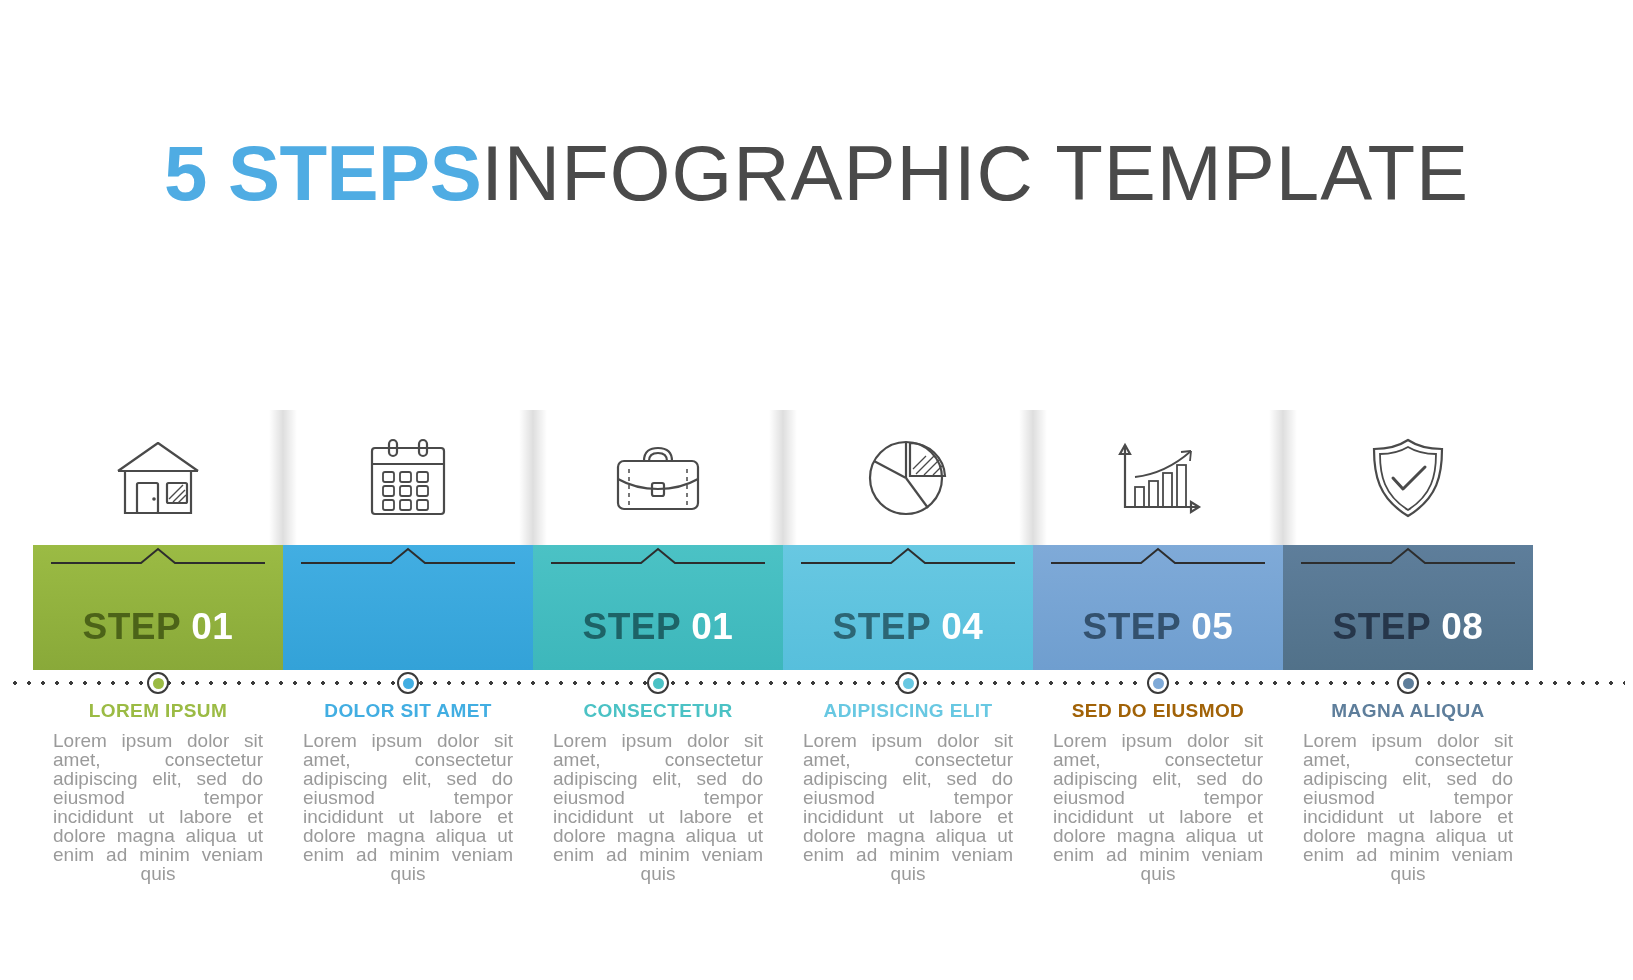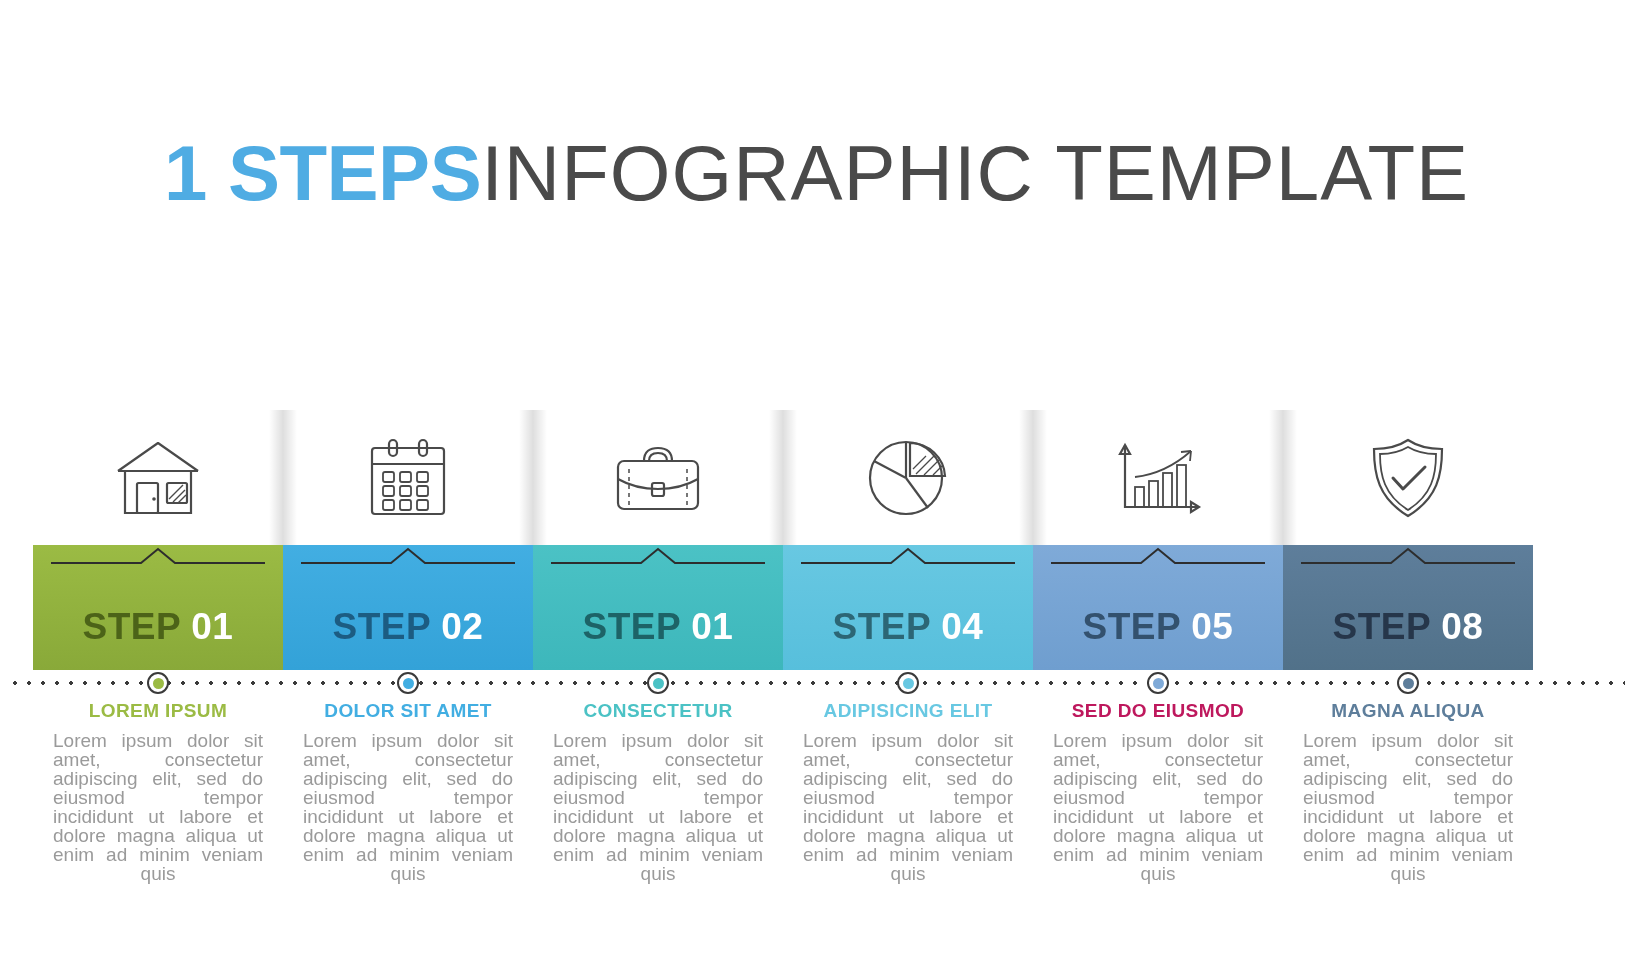--- a/index.html
+++ b/index.html
@@ -100,21 +100,21 @@
     text-align:justify; text-align-last:center;
     padding:0 10px;
   }
 </style>
 </head>
 <body>
 
 <div id="stage">
 
   <div class="title-wrap">
-    <span class="title-accent" style="color: rgb(79, 172, 227);">1 STEPS</span><span class="title-main" style="color: rgb(74, 74, 74);">INFOGRAPHIC TEMPLATE</span>
+    <span class="title-accent" style="color: rgb(79, 172, 227);">5 STEPS</span><span class="title-main" style="color: rgb(74, 74, 74);">INFOGRAPHIC TEMPLATE</span>
   </div>
 
   <div class="cols">
 
     <div class="col">
       <div class="icon-card sh-right">
         <svg width="86" height="78" viewBox="0 0 86 78" fill="none" stroke="#4A4A4A" stroke-width="2.2">
           <path d="M3 32 L43 4 L83 32" stroke-linejoin="round"></path>
           <path d="M10 32 L10 74 L76 74 L76 32"></path>
           <path d="M3 32 L83 32"></path>
@@ -147,21 +147,20 @@
           <rect x="50" y="48" width="11" height="10" rx="2" stroke-width="1.8"></rect>
           <rect x="16" y="62" width="11" height="10" rx="2" stroke-width="1.8"></rect>
           <rect x="33" y="62" width="11" height="10" rx="2" stroke-width="1.8"></rect>
           <rect x="50" y="62" width="11" height="10" rx="2" stroke-width="1.8"></rect>
         </svg>
       </div>
       <div class="bar" style="background: linear-gradient(rgb(66, 174, 226), rgb(51, 162, 216));">
         <svg class="notch" viewBox="0 0 250 26" preserveAspectRatio="none">
           <path d="M18 18 L108 18 L125 4 L142 18 L232 18" fill="none" stroke="#2d2d2d" stroke-width="2" vector-effect="non-scaling-stroke"></path>
         </svg>
-        <div class="steplabel"><span style="color: rgb(28, 92, 130);">STEP</span> <span class="num">02</span></div>
       </div>
     </div>
 
     <div class="col">
       <div class="icon-card sh-left sh-right">
         <svg width="92" height="74" viewBox="0 0 92 74" fill="none" stroke="#4A4A4A" stroke-width="2.2">
           <path d="M32 20 C32 10 38 7 46 7 C54 7 60 10 60 20"></path>
           <path d="M37 20 C37 14 41 12 46 12 C51 12 55 14 55 20"></path>
           <rect x="6" y="20" width="80" height="48" rx="6"></rect>
           <path d="M6 38 C20 46 34 48 46 48 C58 48 72 46 86 38"></path>
@@ -270,21 +269,21 @@
     </div>
     <div class="tcol">
       <div class="tlabel" style="color: rgb(75, 194, 197);">CONSECTETUR</div>
       <div class="tbody">Lorem ipsum dolor sit amet, consectetur adipiscing elit, sed do eiusmod tempor incididunt ut labore et dolore magna aliqua ut enim ad minim veniam quis</div>
     </div>
     <div class="tcol">
       <div class="tlabel" style="color: rgb(104, 200, 226);">ADIPISICING ELIT</div>
       <div class="tbody">Lorem ipsum dolor sit amet, consectetur adipiscing elit, sed do eiusmod tempor incididunt ut labore et dolore magna aliqua ut enim ad minim veniam quis</div>
     </div>
     <div class="tcol">
-      <div class="tlabel" style="color: #be185d;">SED DO EIUSMOD</div>
+      <div class="tlabel" style="color: #a16207;">SED DO EIUSMOD</div>
       <div class="tbody">Lorem ipsum dolor sit amet, consectetur adipiscing elit, sed do eiusmod tempor incididunt ut labore et dolore magna aliqua ut enim ad minim veniam quis</div>
     </div>
     <div class="tcol">
       <div class="tlabel" style="color: rgb(94, 126, 155);">MAGNA ALIQUA</div>
       <div class="tbody">Lorem ipsum dolor sit amet, consectetur adipiscing elit, sed do eiusmod tempor incididunt ut labore et dolore magna aliqua ut enim ad minim veniam quis</div>
     </div>
   </div>
 
 </div>
 

